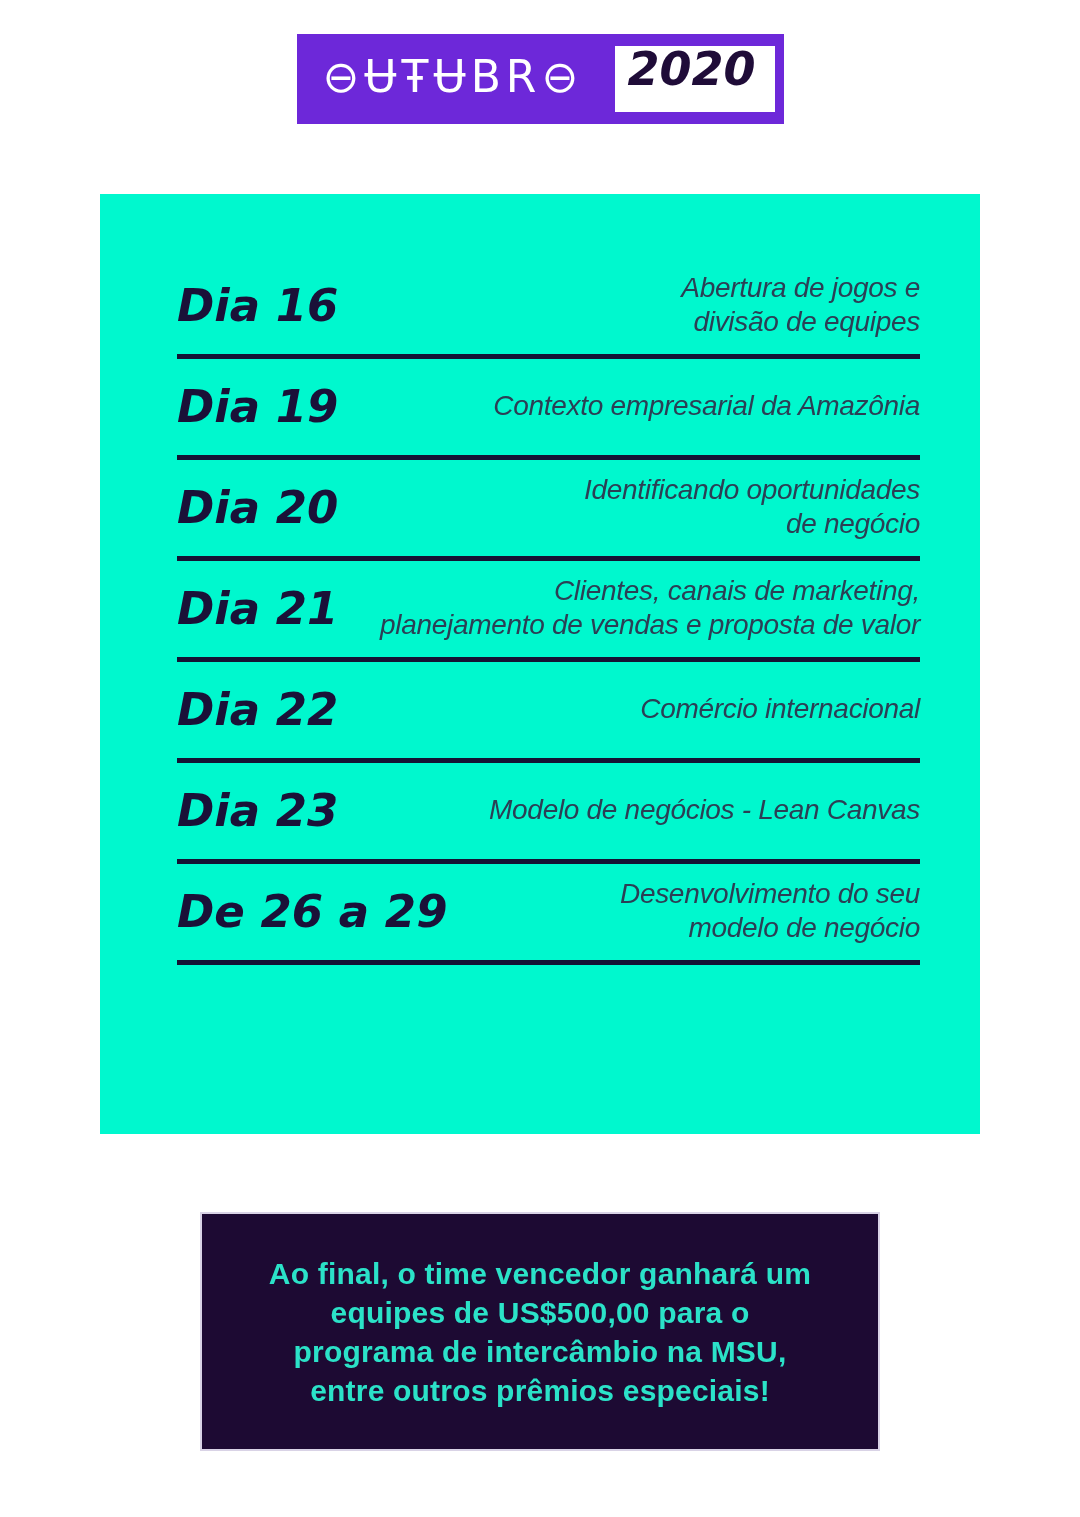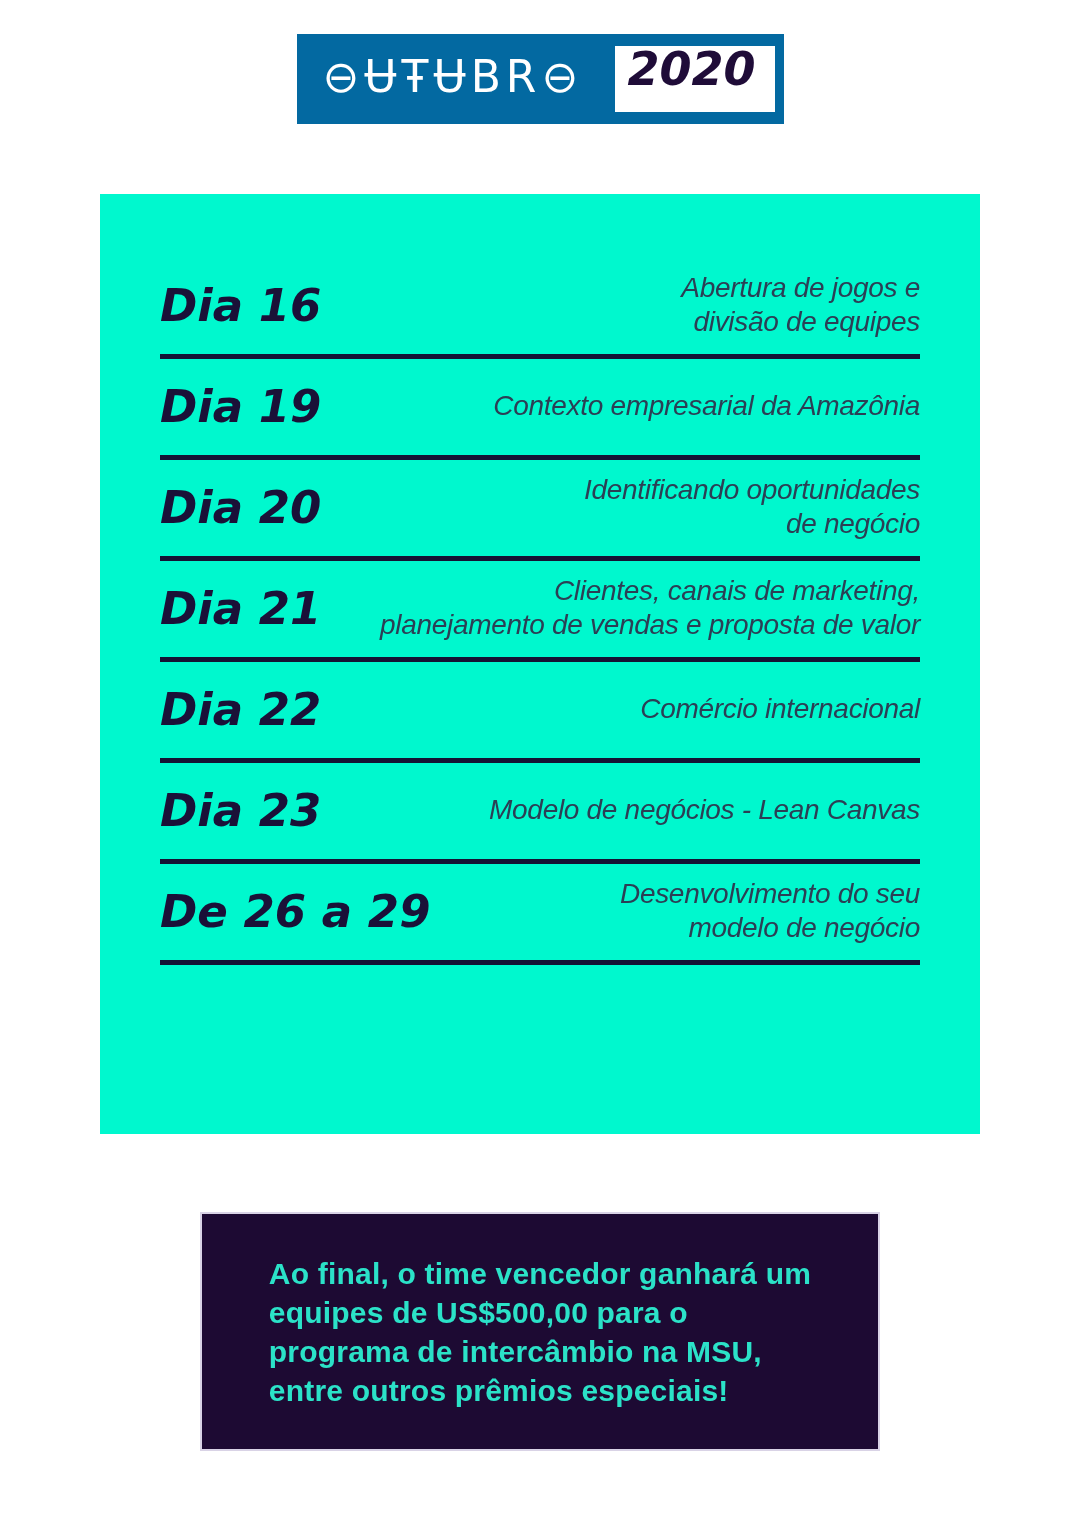--- a/index.html
+++ b/index.html
@@ -14,21 +14,21 @@
     height: 1517px;
     background: #ffffff;
     overflow: hidden;
   }
 
   
   .header-badge {
     width: 487px;
     height: 90px;
     margin: 34px auto 0;
-    background: #0369a1;
+    background: #6d28d9;
     display: flex;
     align-items: center;
     justify-content: space-between;
     padding: 0 9px 0 26px;
     box-sizing: border-box;
   }
   .month-logotype {
     color: #ffffff;
     font-family: "DejaVu Sans", sans-serif;
     font-size: 44px;
@@ -64,20 +64,21 @@
     box-sizing: border-box;
     padding: 64px 60px 0 60px;
   }
   .schedule-row {
     display: flex;
     align-items: center;
     justify-content: space-between;
     border-bottom: 5px solid #141334;
     min-height: 90px;
     padding: 2px 0 4px 0;
+    margin-left: 17px;
   }
   .schedule-row.last {
     border-bottom: none;
   }
   .day-label {
     color: #1a1138;
     font-family: "DejaVu Sans", sans-serif;
     font-size: 45px;
     font-weight: bold;
     font-style: italic;
@@ -108,21 +109,21 @@
     box-sizing: border-box;
     display: flex;
     align-items: center;
     justify-content: center;
   }
   .prize-text {
     margin: 0;
     color: #2be2c8;
     font-size: 30px;
     font-weight: 600;
-    text-align: left;
+    text-align: center;
     line-height: 39px;
     letter-spacing: 0.2px;
   }
   .prize-text strong {
     font-weight: 800;
   }
 </style>
 </head>
 <body>
 

